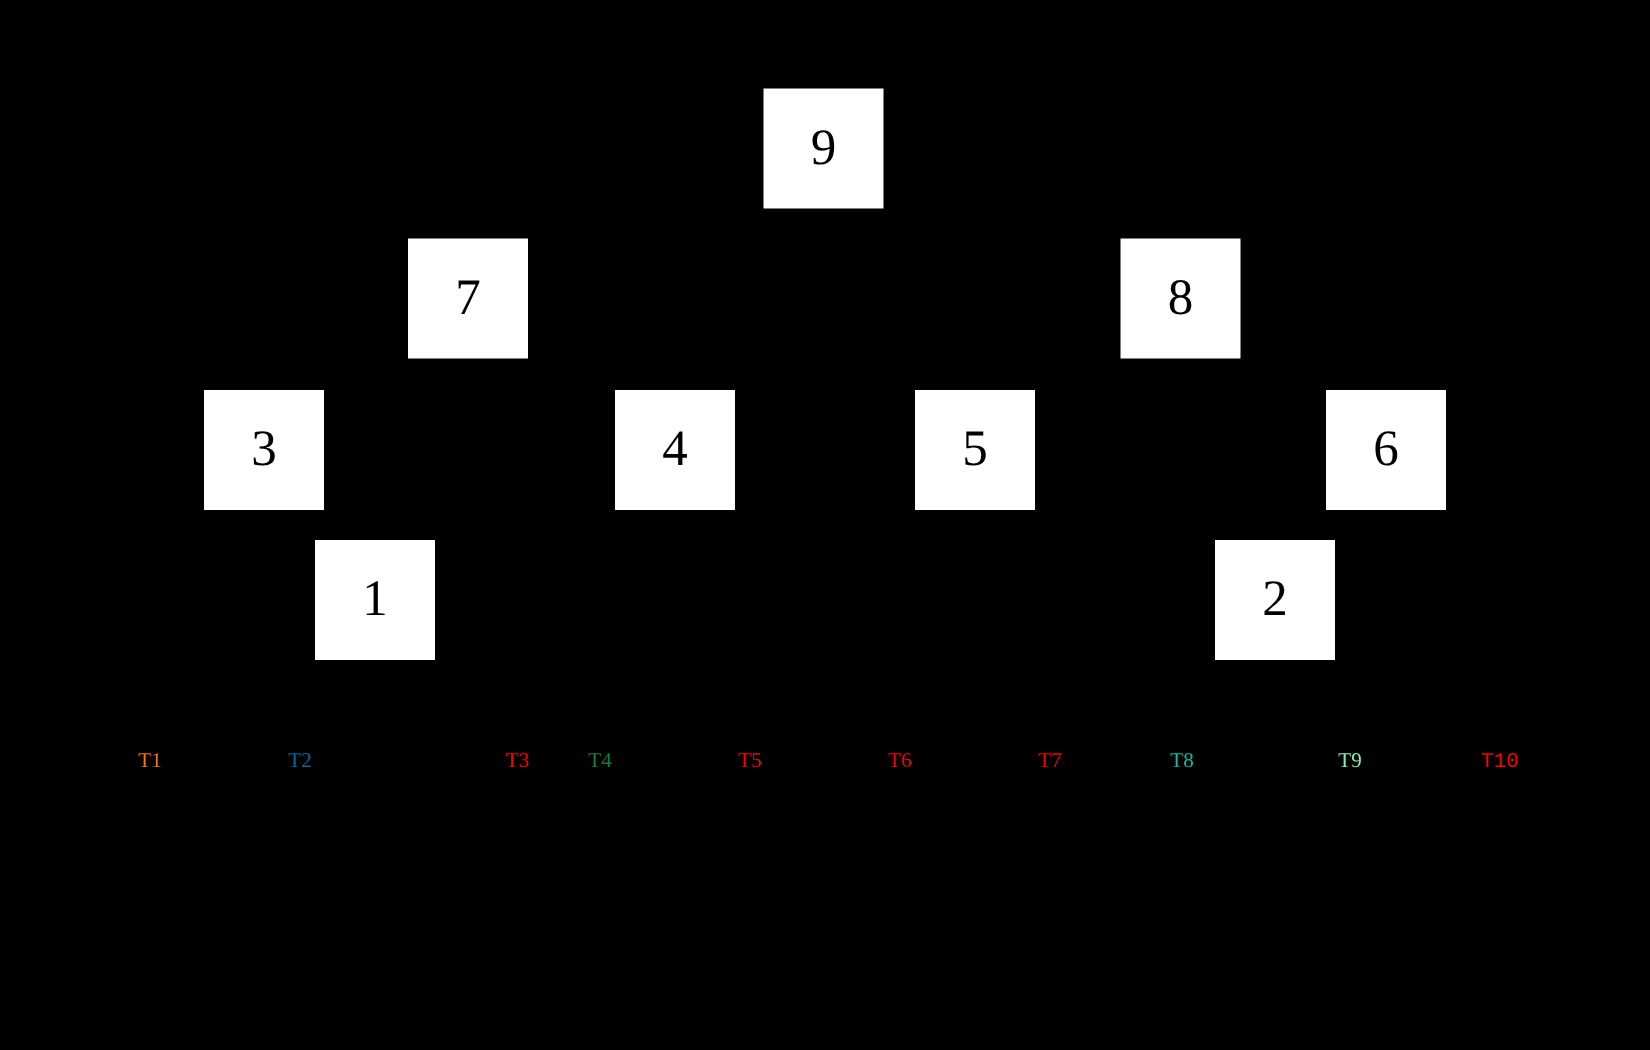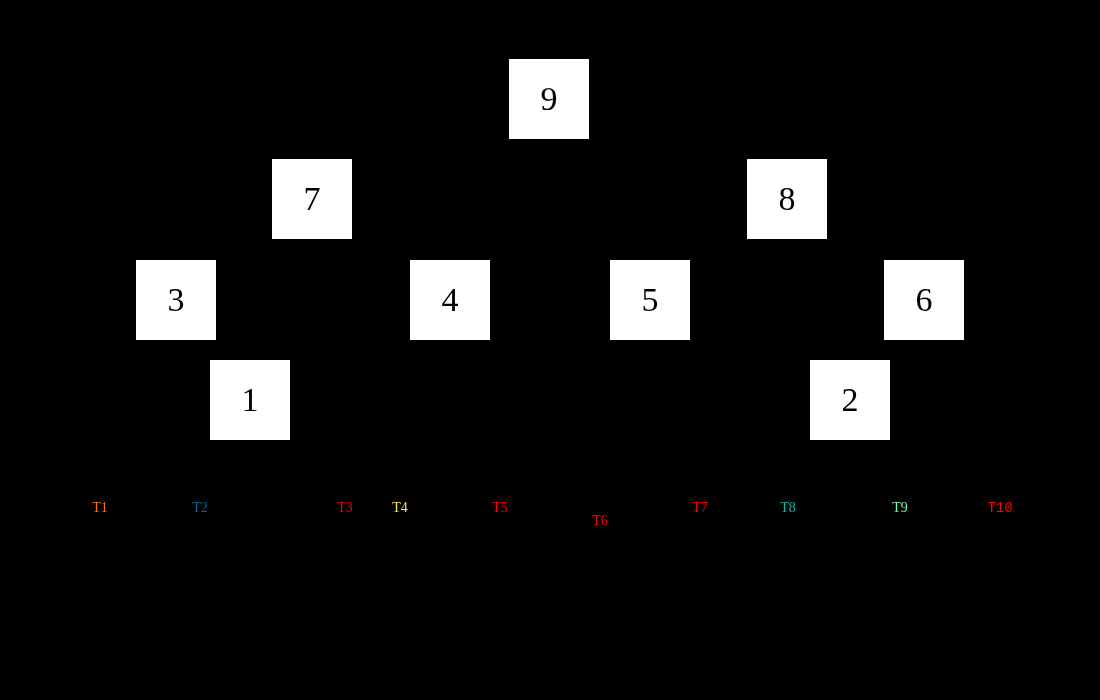--- a/index.html
+++ b/index.html
@@ -57,21 +57,21 @@
       <div class="node-box" style="left: 410px; top: 260px; width: 80px; height: 80px; background: rgb(255, 255, 255); color: rgb(0, 0, 0);">4</div>
       <div class="node-box" style="left: 610px; top: 260px; width: 80px; height: 80px; background: rgb(255, 255, 255); color: rgb(0, 0, 0);">5</div>
       <div class="node-box" style="left: 884px; top: 260px; width: 80px; height: 80px; background: rgb(255, 255, 255); color: rgb(0, 0, 0);">6</div>
       <div class="node-box" style="left: 210px; top: 360px; width: 80px; height: 80px; background: rgb(255, 255, 255); color: rgb(0, 0, 0);">1</div>
       <div class="node-box" style="left: 810px; top: 360px; width: 80px; height: 80px; background: rgb(255, 255, 255); color: rgb(0, 0, 0);">2</div>
     </div>
   <div id="axis-layer">
       <div class="axis-label" style="left: 100px; top: 501px; color: #f97316;">T1</div>
       <div class="axis-label" style="left: 200px; top: 501px; color: #0369a1;">T2</div>
       <div class="axis-label" style="left: 300px; top: 501px; color: rgb(255, 0, 0); margin-left: 45px;">T3</div>
-      <div class="axis-label" style="left: 400px; top: 501px; color: #fde047;">T4</div>
+      <div class="axis-label" style="left: 400px; top: 501px; color: #15803d;">T4</div>
       <div class="axis-label" style="left: 500px; top: 501px; color: rgb(255, 0, 0);">T5</div>
-      <div class="axis-label" style="left: 600px; top: 501px; color: rgb(255, 0, 0); margin-top: 13px;">T6</div>
+      <div class="axis-label" style="left: 600px; top: 501px; color: rgb(255, 0, 0);">T6</div>
       <div class="axis-label" style="left: 700px; top: 501px; color: rgb(255, 0, 0);">T7</div>
       <div class="axis-label" style="left: 788px; top: 501px; color: #14b8a6;">T8</div>
       <div class="axis-label" style="left: 900px; top: 501px; color: #86efac;">T9</div>
       <div class="axis-label" style="left: 1000px; top: 501px; color: rgb(255, 0, 0); font-family: Liberation Mono, monospace;">T10</div>
     </div>
 </div>
 
 </body></html>

